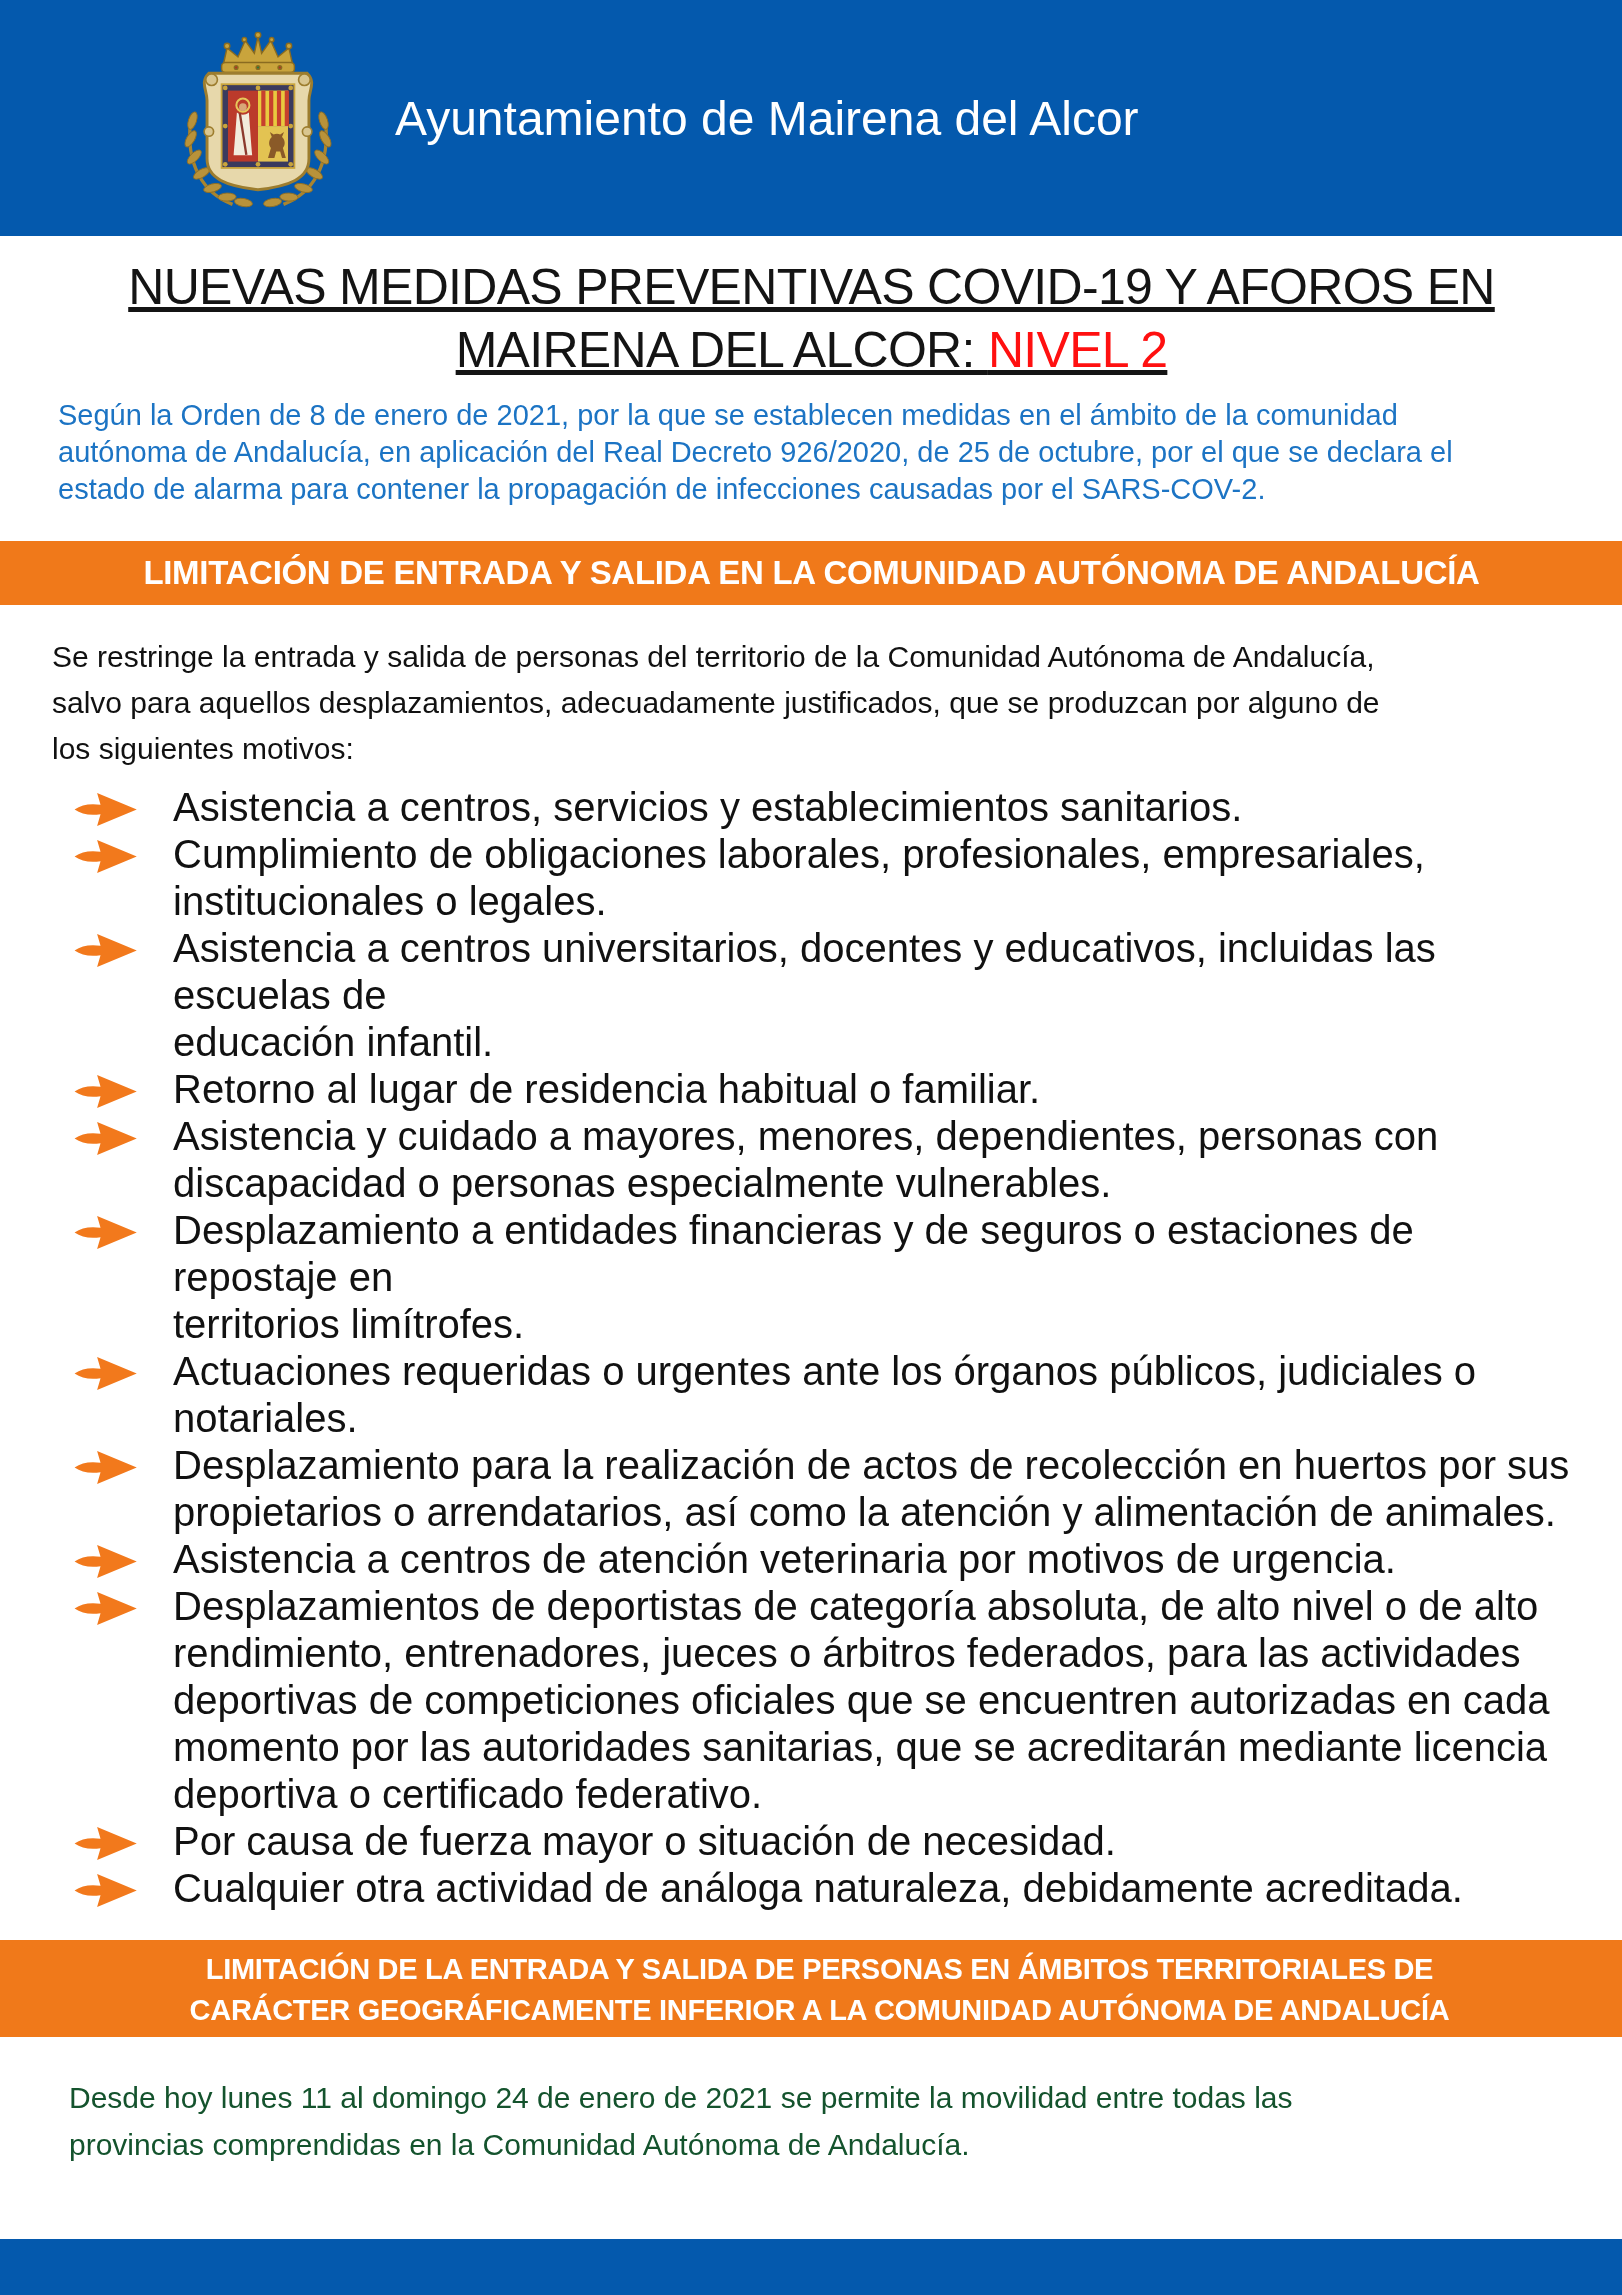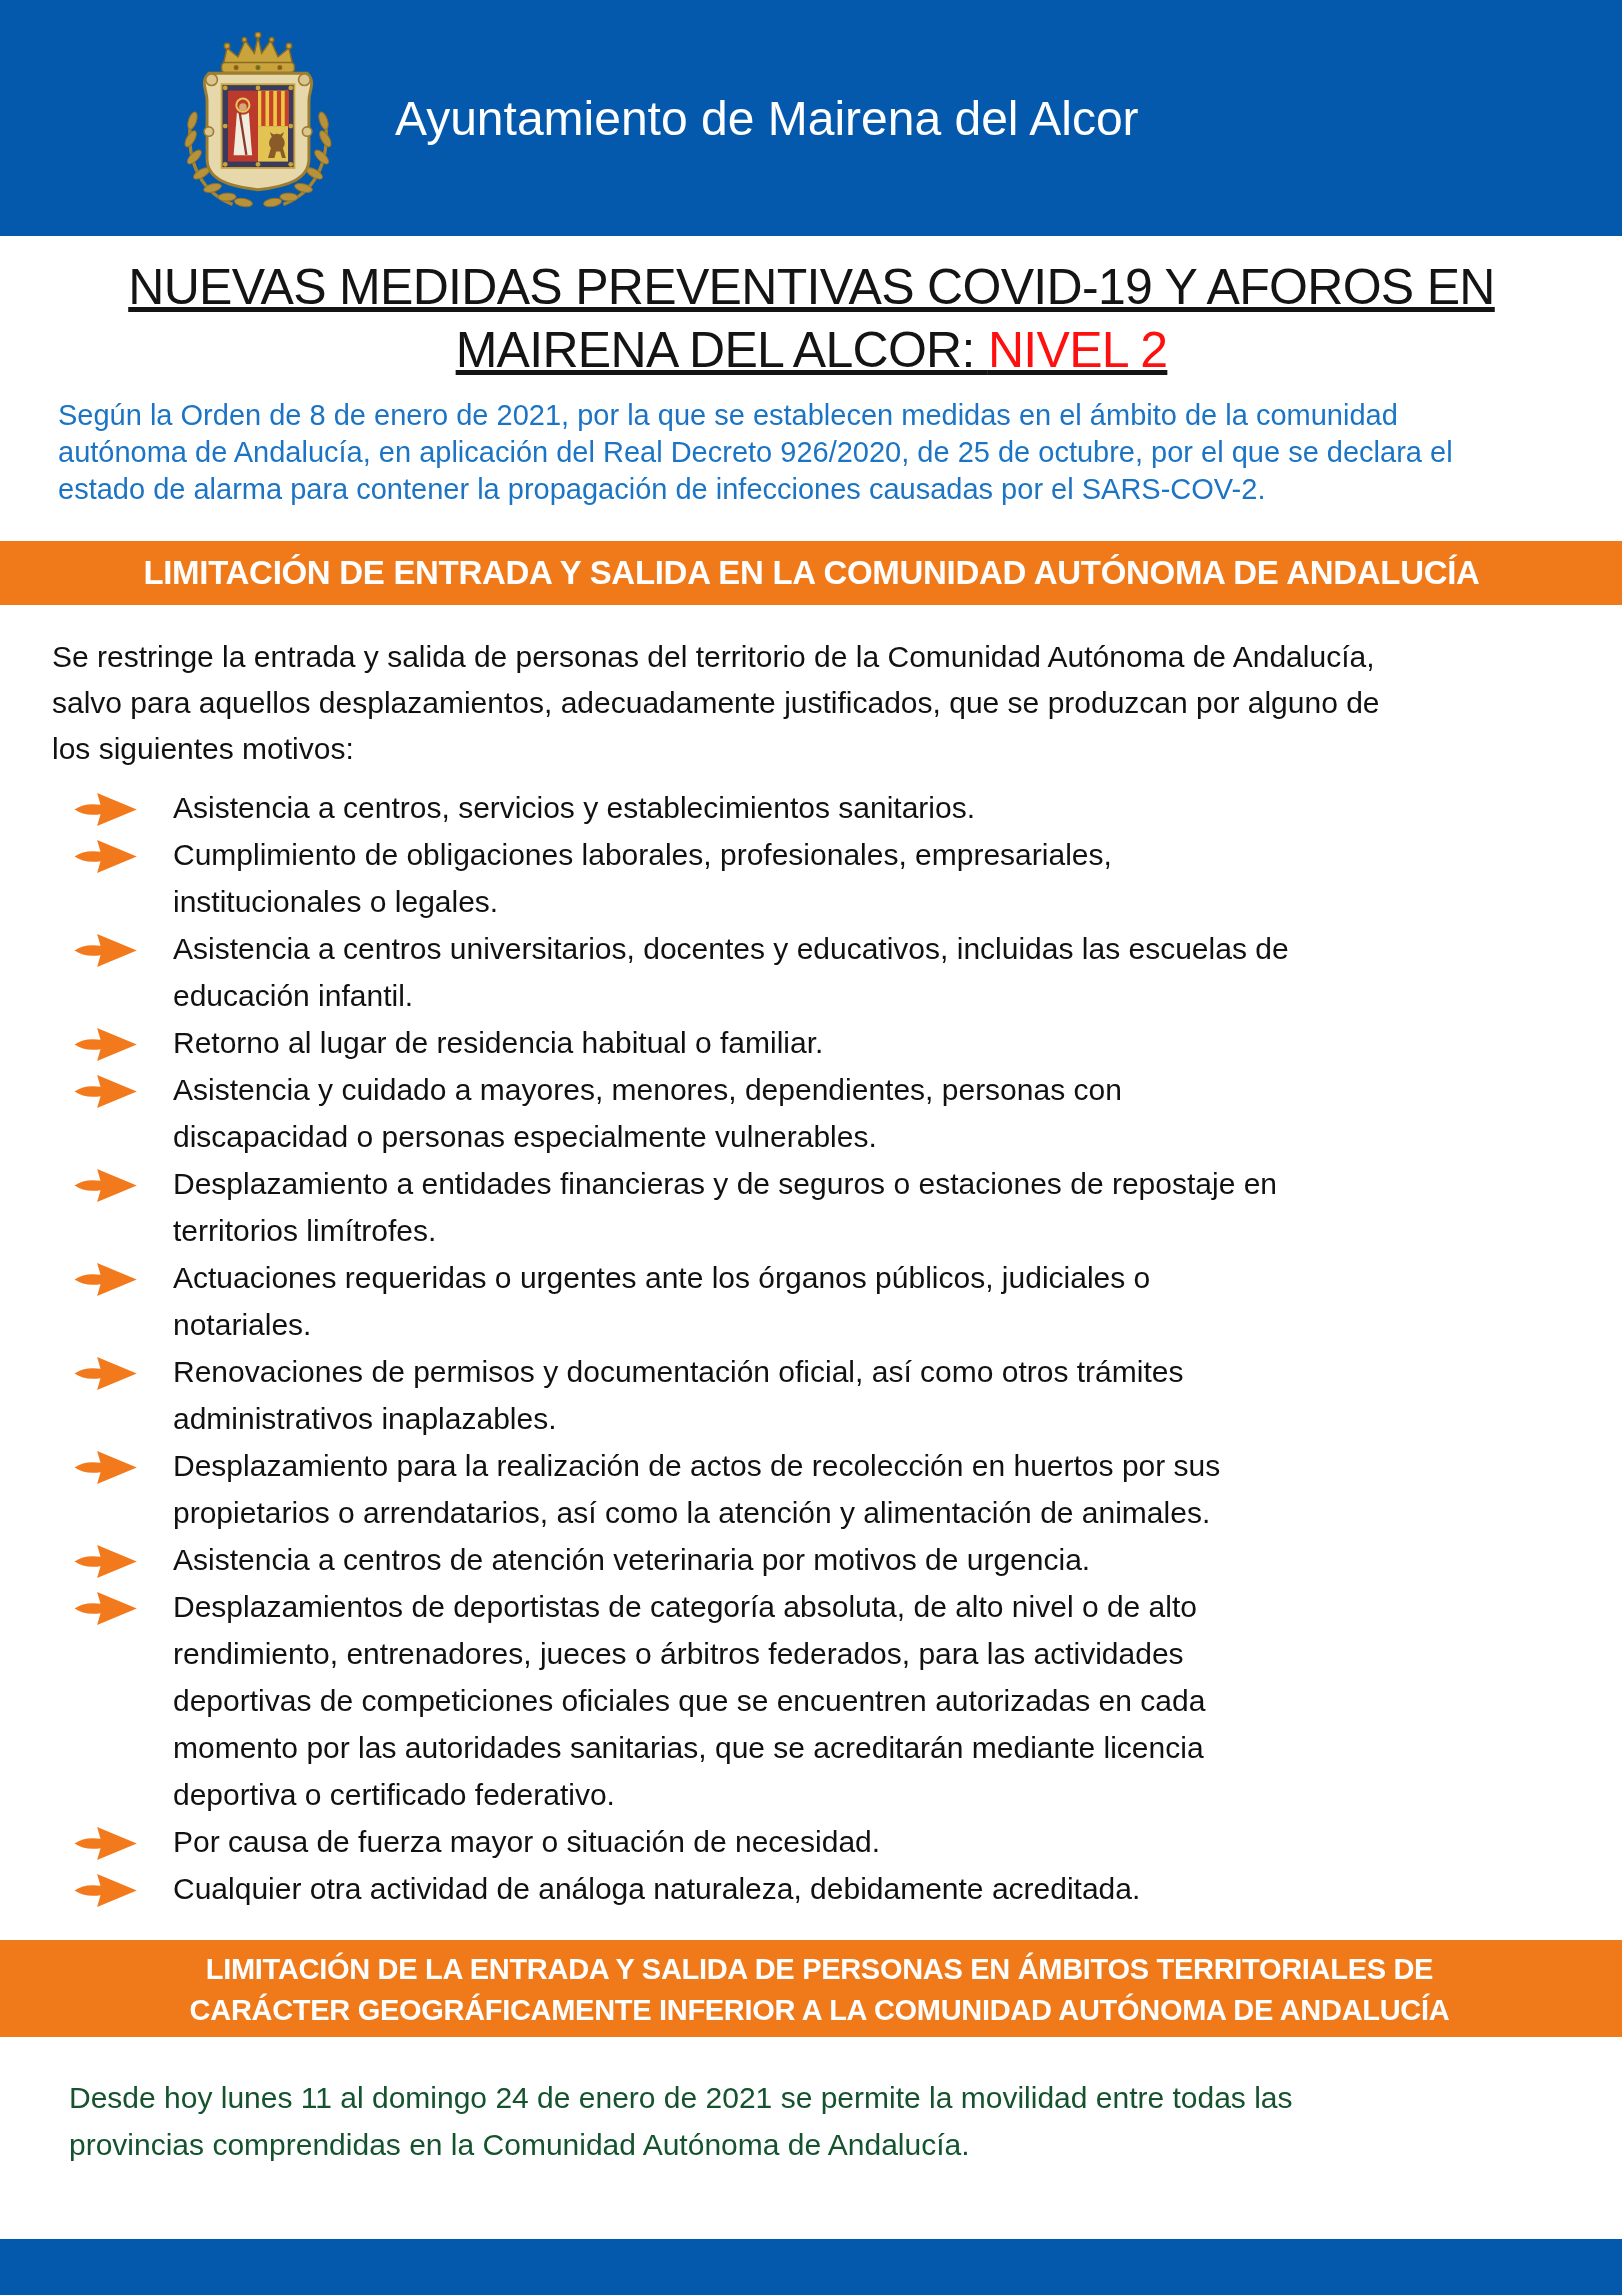--- a/index.html
+++ b/index.html
@@ -52,21 +52,21 @@
     margin:29px 46px 0 52px;
     color:#111;font-size:30px;line-height:46px;
     white-space:pre-line;
   }
   .motive-list{margin:11.8px 0 0 0;padding:0;list-style:none;}
   .motive{display:flex;align-items:flex-start;padding-left:68px;}
   .arrow-wrap{width:76px;height:41px;flex:none;margin-top:5.2px;}
   .arrow-wrap svg{width:100%;height:100%;display:block;}
   .motive-text{
     margin:0 39px 0 29px;color:#111;
-    font-size:30px;line-height:47px;white-space:pre-line;
+    font-size:40px;line-height:47px;white-space:pre-line;
   }
   .closing{
     margin:37px 46px 0 69px;color:#14532d;
     font-size:30px;line-height:47px;white-space:pre-line;
   }
   .footer{
     position:absolute;left:0;bottom:0;width:100%;height:56px;
     background:var(--blue);
   }
 </style>
@@ -230,29 +230,20 @@
       </span>
     <p class="motive-text">Actuaciones requeridas o urgentes ante los órganos públicos, judiciales o
 notariales.</p>
   </li>
   <li class="motive">
     <span class="arrow-wrap">
         <svg viewBox="0 0 100 60">
           <path fill="#F2791C" d="M4 30c10-7 22-9 38-7l-5-17 58 24-58 24 5-17c-16 2-28 0-38-7z"></path>
         </svg>
       </span>
-    <p class="motive-text">Renovaciones de permisos y documentación oficial, así como otros trámites
-administrativos inaplazables.</p>
-  </li>
-  <li class="motive">
-    <span class="arrow-wrap">
-        <svg viewBox="0 0 100 60">
-          <path fill="#F2791C" d="M4 30c10-7 22-9 38-7l-5-17 58 24-58 24 5-17c-16 2-28 0-38-7z"></path>
-        </svg>
-      </span>
     <p class="motive-text">Desplazamiento para la realización de actos de recolección en huertos por sus
 propietarios o arrendatarios, así como la atención y alimentación de animales.</p>
   </li>
   <li class="motive">
     <span class="arrow-wrap">
         <svg viewBox="0 0 100 60">
           <path fill="#F2791C" d="M4 30c10-7 22-9 38-7l-5-17 58 24-58 24 5-17c-16 2-28 0-38-7z"></path>
         </svg>
       </span>
     <p class="motive-text">Asistencia a centros de atención veterinaria por motivos de urgencia.</p>

